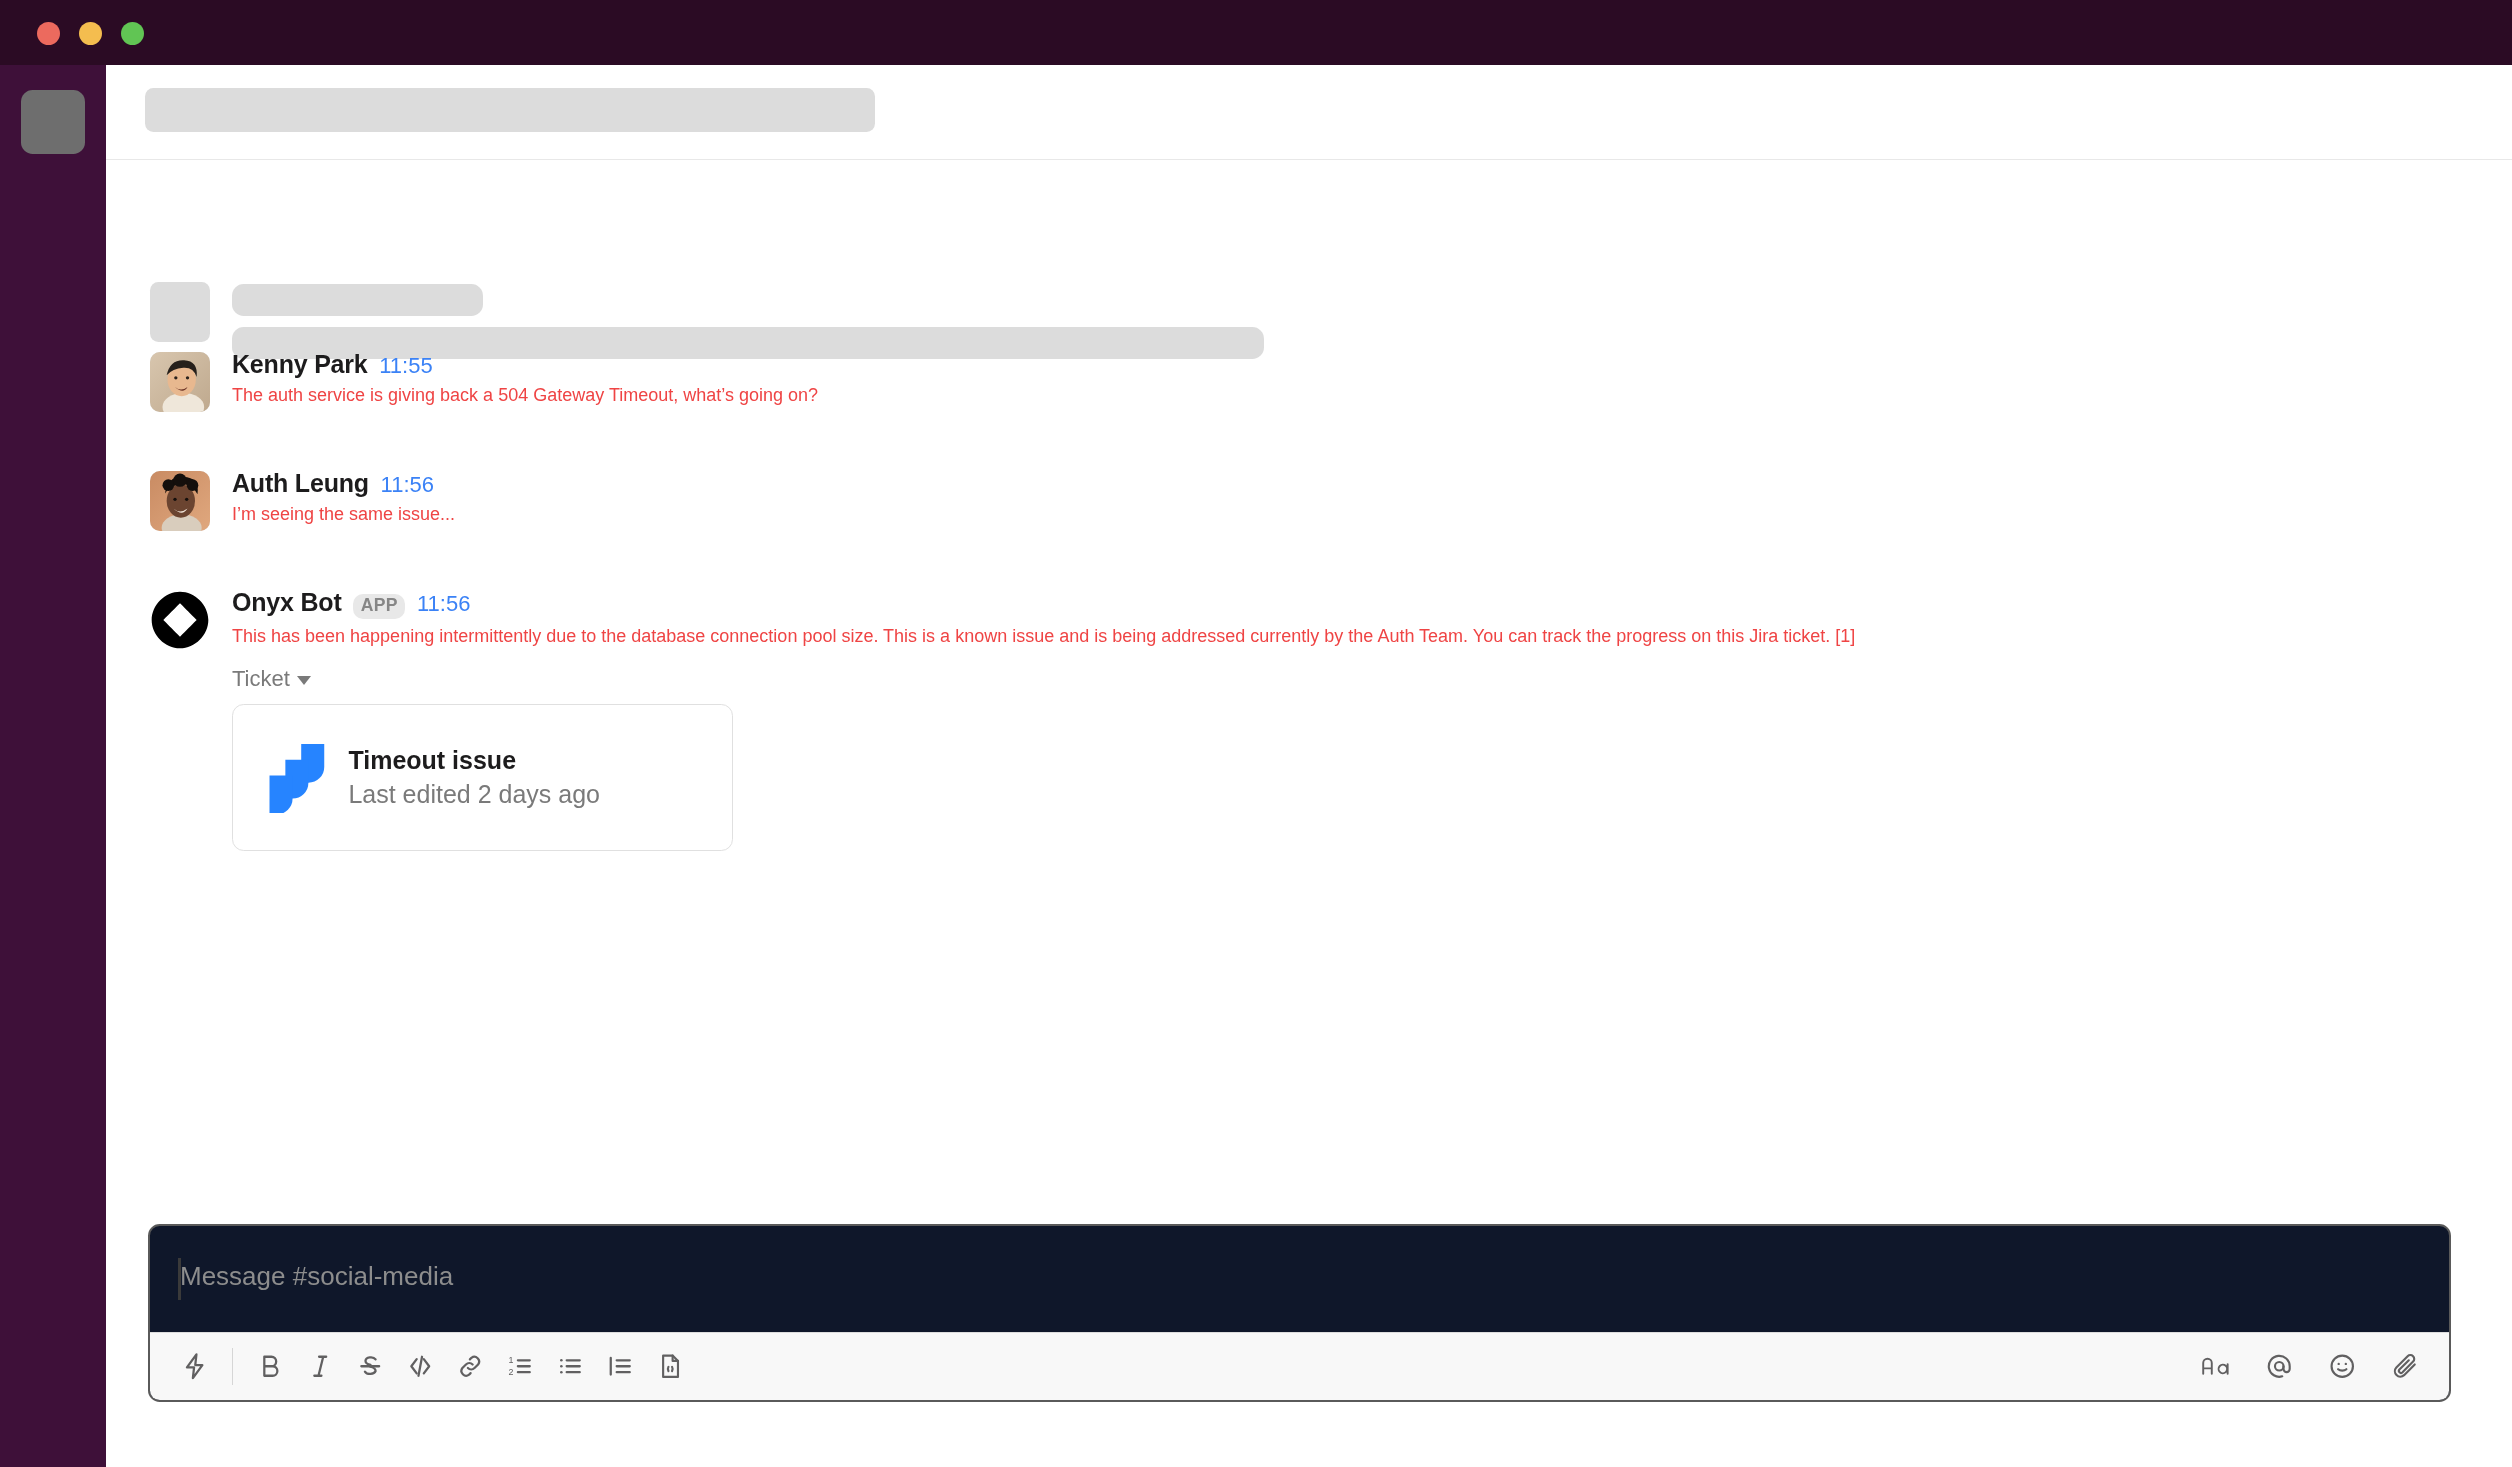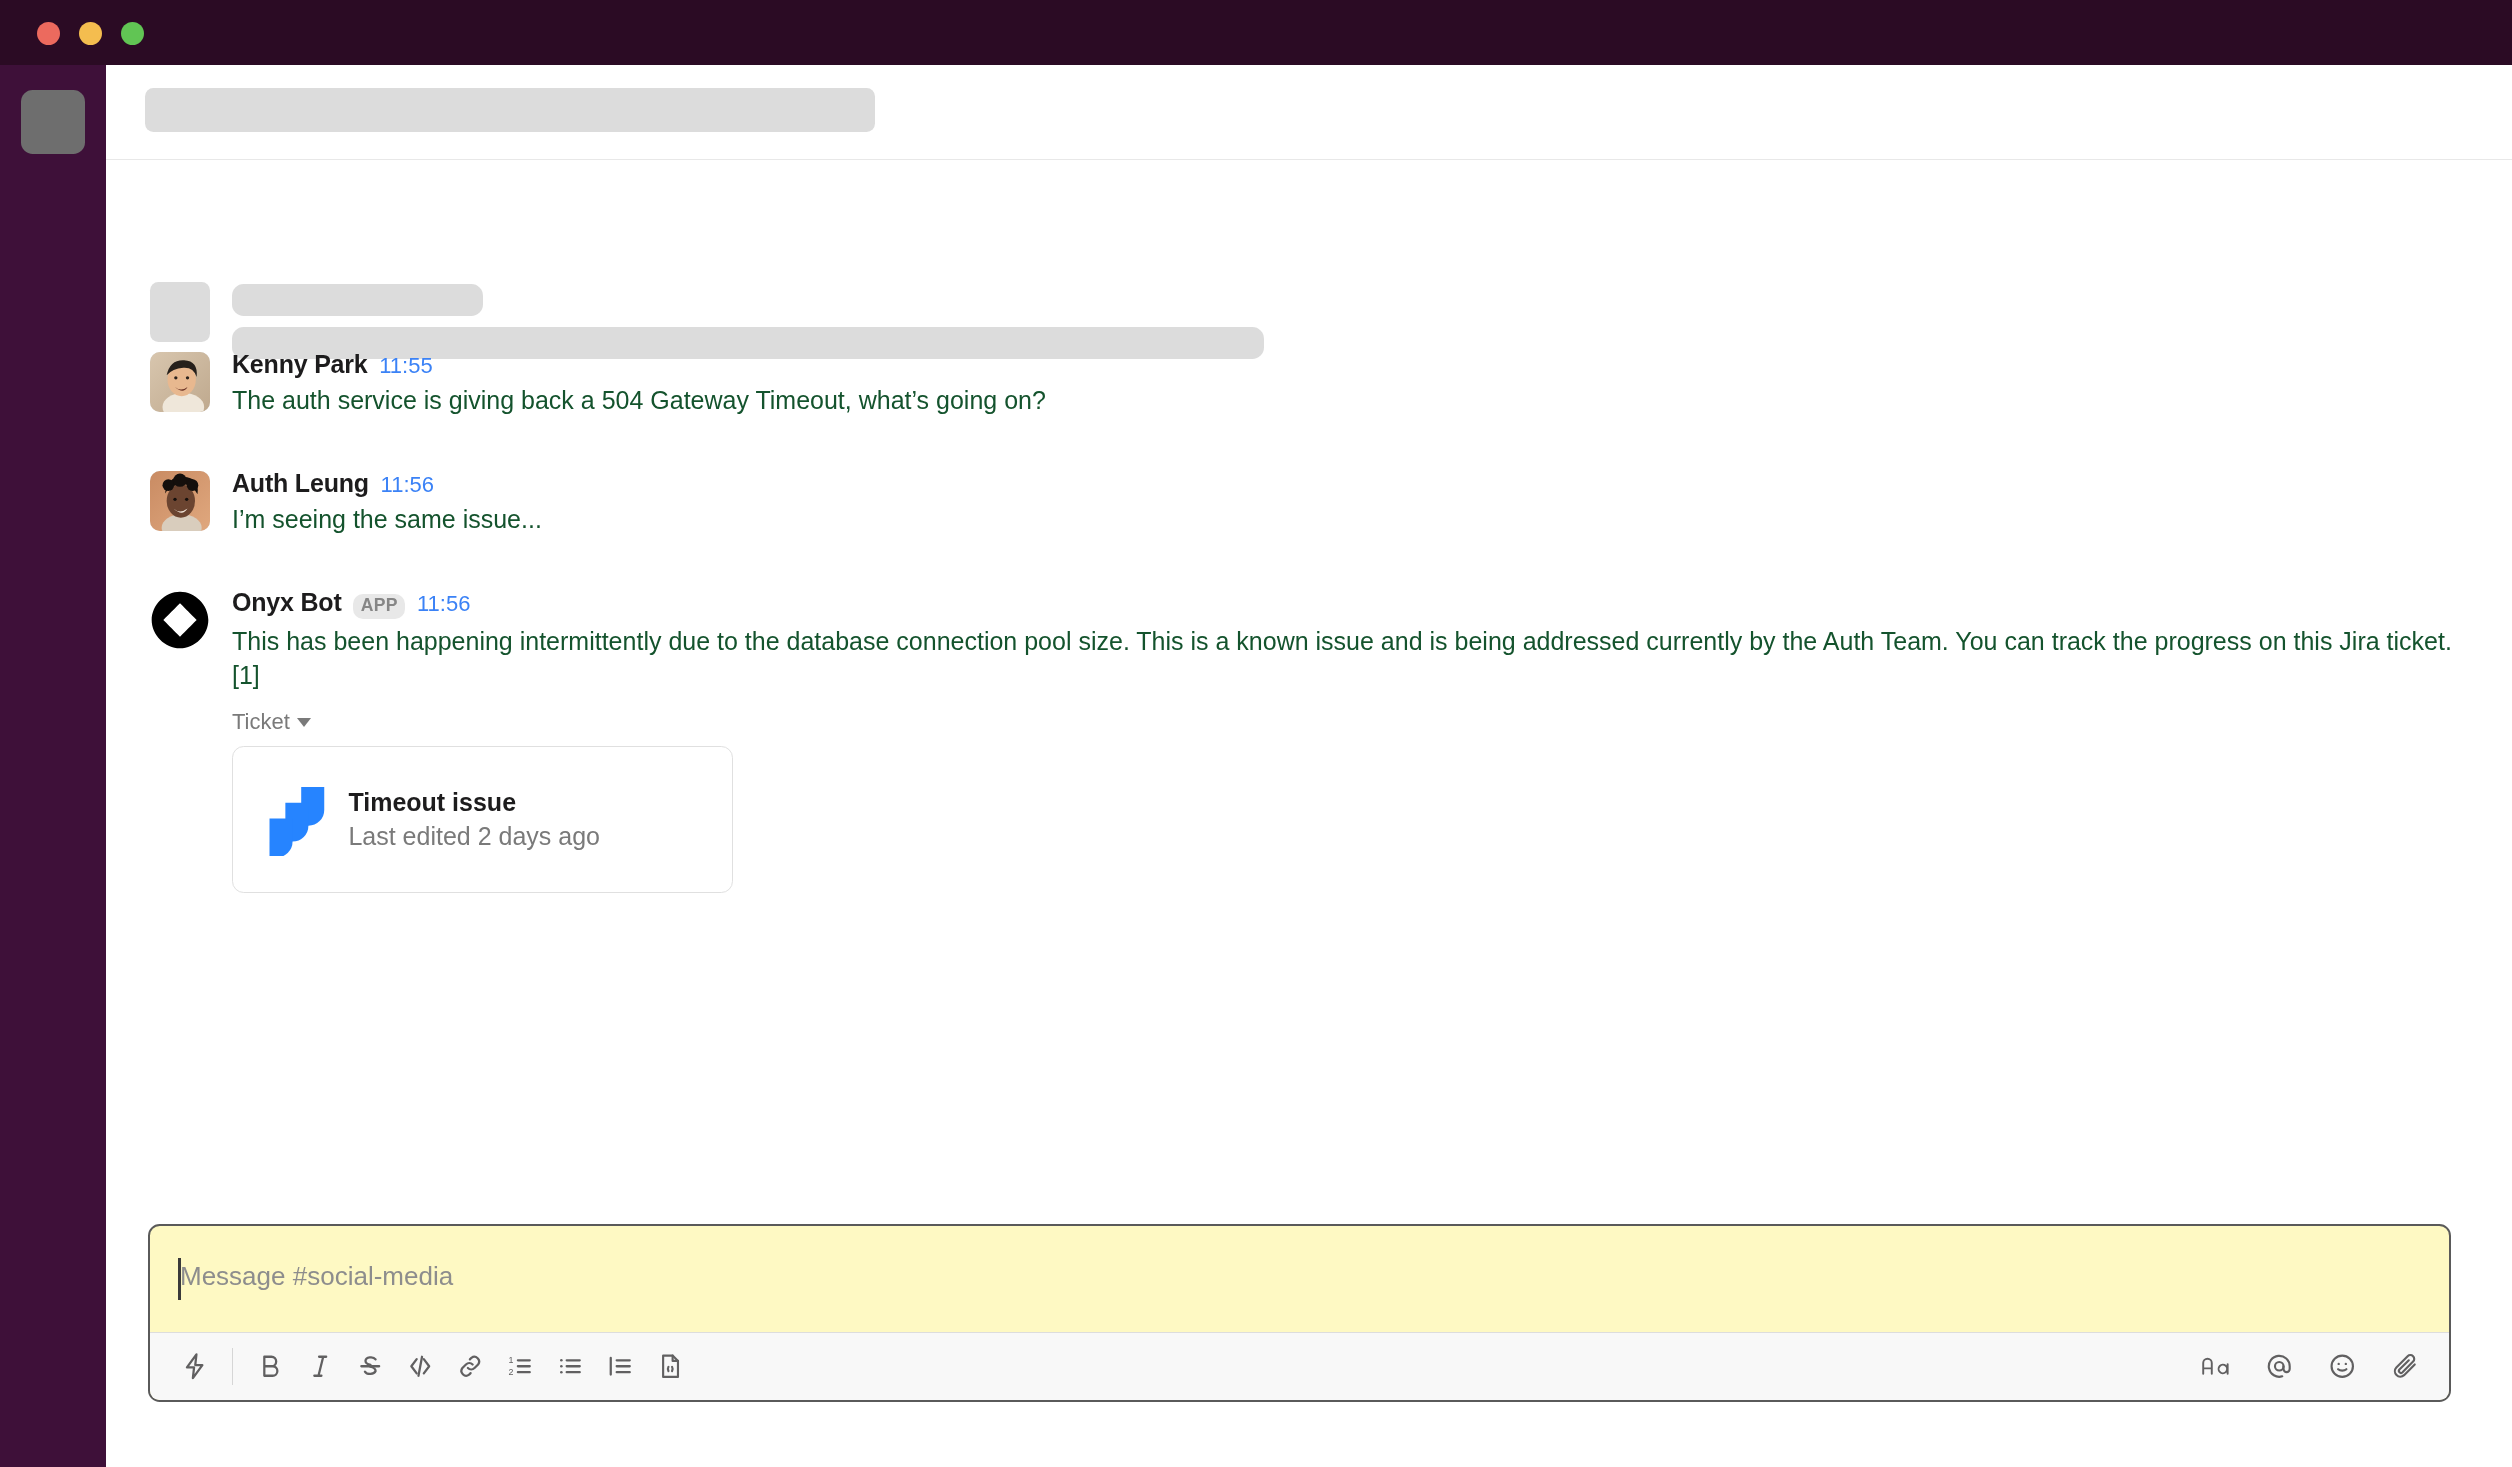--- a/index.html
+++ b/index.html
@@ -125,23 +125,23 @@
     border-radius: 10px;
     padding: 3.3px 7.5px 4.2px 7.5px;
     line-height: 1;
     letter-spacing: 0.3px;
   }
   .time {
     font-size: 22px;
     color: #3b82f6;
   }
   .msg-text {
-    font-size: 25px;
+    font-size: 18px;
     line-height: 1.33;
-    color: #14532d;
+    color: #ef4444;
     max-width: 2253px;
   }
 
   
   .skel-msg { position: absolute; left: 44px; top: 0; display: flex; gap: 22px; }
   .skel-av { width: 60px; height: 60px; border-radius: 8.4px; background: #DCDCDC; }
   .skel-lines { padding-top: 1.7px; }
   .skel-line-1 { width: 251px; height: 32px; background: #DCDCDC; border-radius: 11.7px; margin-bottom: 11.7px; }
   .skel-line-2 { width: 1032px; height: 32px; background: #DCDCDC; border-radius: 11.7px; }
 
@@ -182,21 +182,21 @@
 
   
   .composer {
     position: absolute;
     left: 148px;
     top: 1224px;
     width: 2303px;
     height: 178px;
     border: 2.5px solid #5A5A5A;
     border-radius: 11.7px;
-    background: #fef9c3;
+    background: #0f172a;
     overflow: hidden;
     z-index: 10;
   }
   .composer-input {
     position: relative;
     height: 107px;
     padding: 37px 0 0 30px;
   }
   .caret-bar {
     position: absolute;

